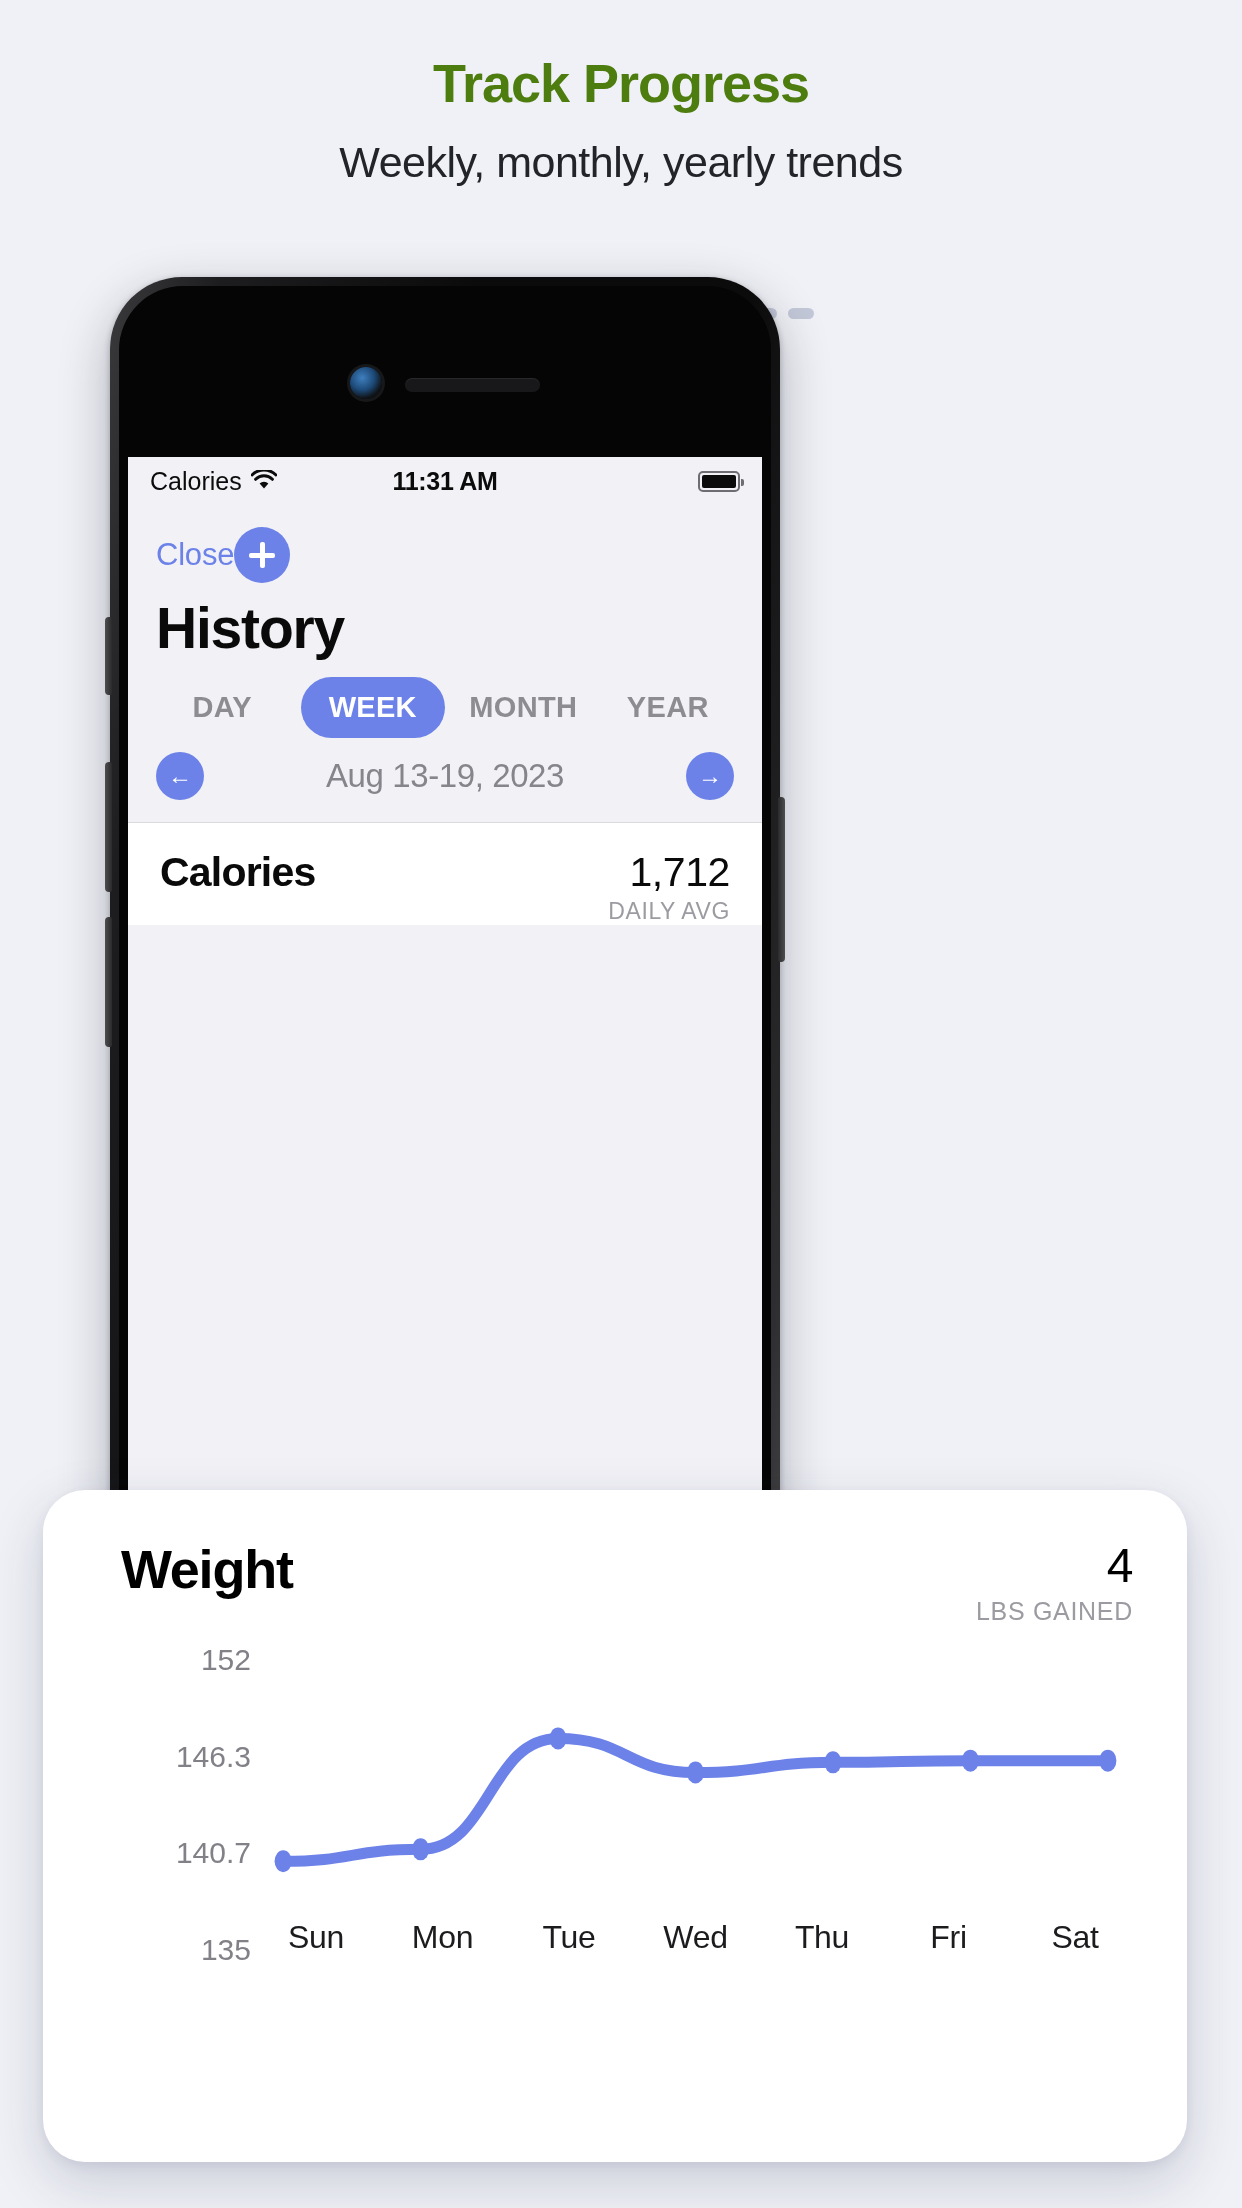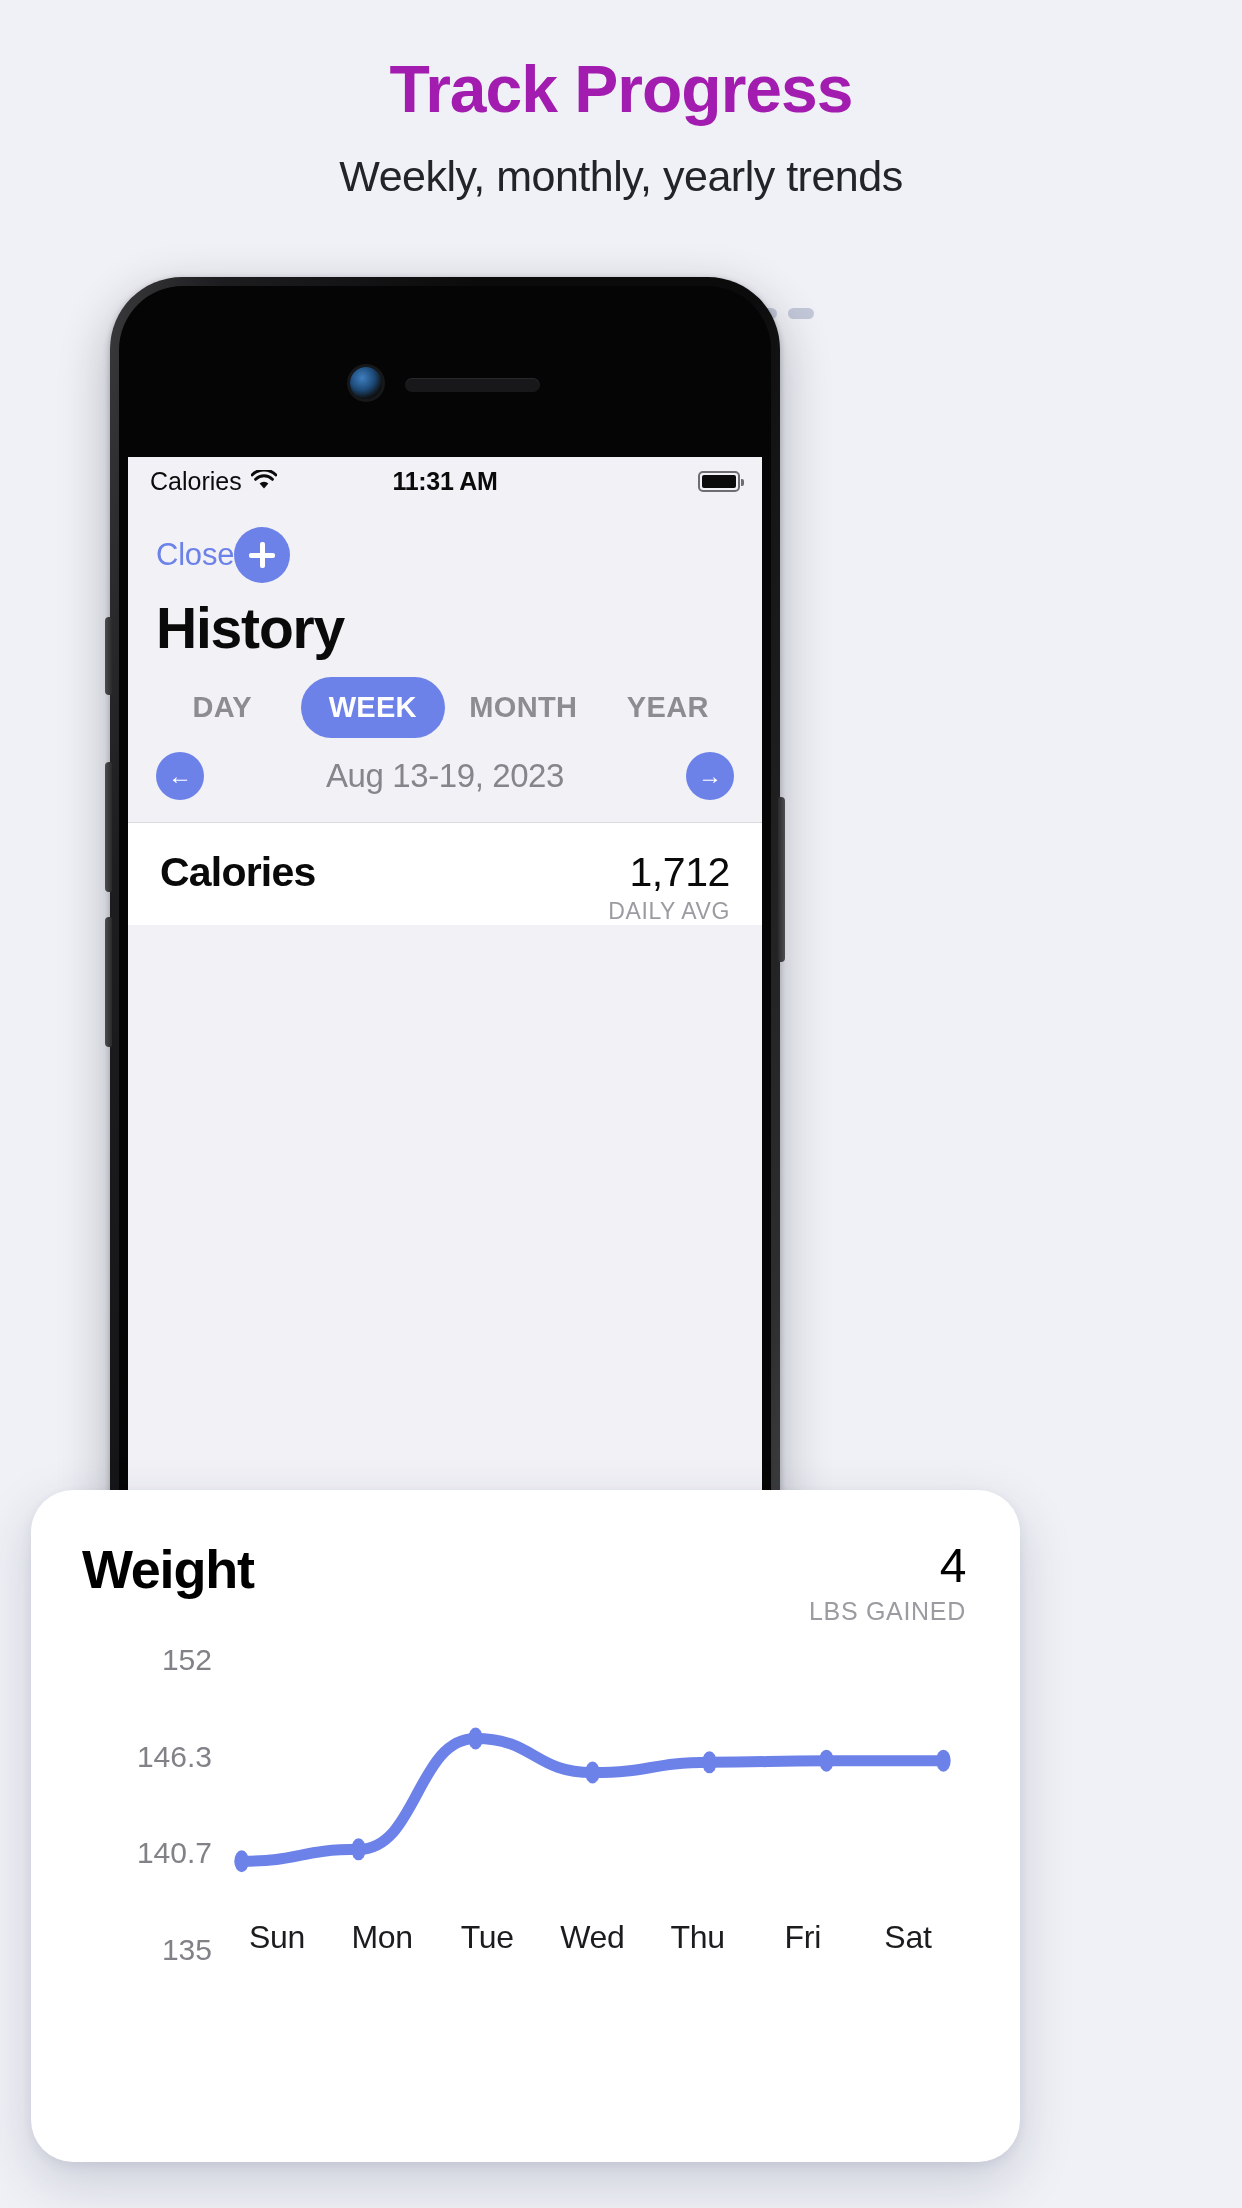--- a/index.html
+++ b/index.html
@@ -17,23 +17,23 @@
   }
 
   
   .promo {
     position: absolute;
     top: 0; left: 0; right: 0;
     text-align: center;
     padding-top: 52px;
   }
   .promo-title {
-    font-size: 66px;
+    font-size: 54px;
     font-weight: bold;
-    color: #a21caf;
+    color: #4d7c0f;
     letter-spacing: -1px;
     line-height: 1.15;
   }
   .promo-sub {
     font-size: 43px;
     color: #22242a;
     margin-top: 24px;
     letter-spacing: -0.5px;
   }
 
@@ -307,28 +307,28 @@
   }
   .bar {
     width: 27px;
     background: #6c82e8;
     border-radius: 14px 14px 0 0;
   }
 
   
   .weight-card {
     position: absolute;
-    left: 31px;
+    left: 43px;
     top: 1490px;
-    width: 989px;
+    width: 1144px;
     height: 672px;
     background: #fff;
     border-radius: 42px;
     box-shadow: 0 20px 54px rgba(35,45,85,0.18), 0 4px 12px rgba(35,45,85,0.08);
-    padding: 48px 54px 30px 51px;
+    padding: 48px 54px 30px 78px;
   }
   .w-title {
     font-size: 54px;
     font-weight: bold;
     color: #000;
     letter-spacing: -1.2px;
   }
   .w-value {
     font-size: 48px;
     color: #000;

